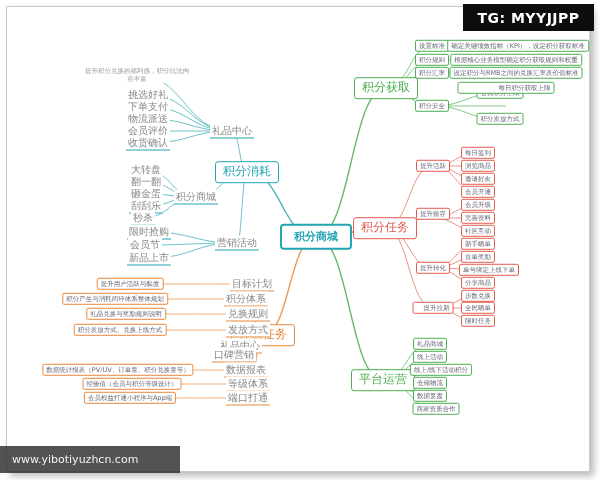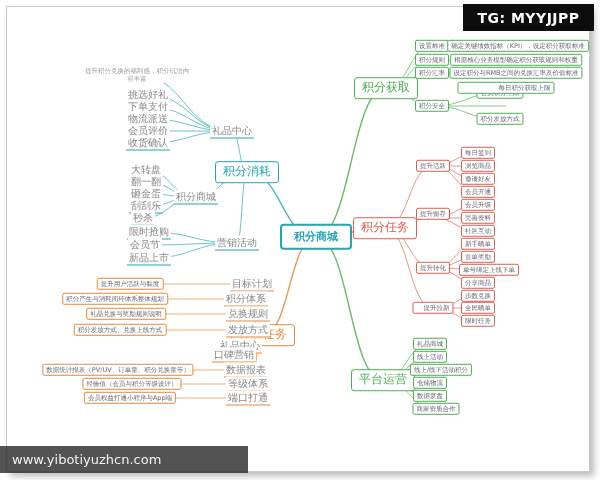--- a/index.html
+++ b/index.html
@@ -13,22 +13,22 @@
   .node{position:absolute;transform:translate(-50%,-50%);white-space:nowrap;background:#fff;
         line-height:1.3;}
   .root{font-size:11px;font-weight:bold;border:2px solid;padding:4px 12px;border-radius:4px;}
   .branch{font-size:12px;border:1px solid;padding:2px 7px;border-radius:3px;}
   .box{font-size:6.5px;border:1px solid;padding:1px 3px;border-radius:2px;color:#667;}
   .plain{font-size:10px;color:#888;padding:0 2px 1px 2px;border-bottom:1px solid;}
   .note{font-size:6.5px;color:#999;white-space:normal;width:108px;text-align:center;line-height:1.25;}
   .tg-badge{position:absolute;left:463px;top:4px;width:131px;height:27px;background:#0d0d0d;
         color:#fff;font-size:14px;font-weight:bold;display:flex;align-items:center;
         justify-content:center;z-index:5;letter-spacing:0.5px;}
-  .watermark{position:absolute;left:0;top:446px;width:248px;height:27px;background:rgba(45,45,45,0.82);
-        color:#f2f2f2;font-size:13px;display:flex;align-items:center;padding-left:12px;
+  .watermark{position:absolute;left:0;top:446px;width:180px;height:27px;background:rgba(45,45,45,0.82);
+        color:#f2f2f2;font-size:11px;display:flex;align-items:center;padding-left:12px;
         box-sizing:border-box;z-index:5;}
 </style>
 </head>
 <body>
 
 <div class="page"></div>
 
 <div class="canvas">
   <svg class="edges" id="edges" width="600" height="480">
       <path d="M316,237 C351,237 351,88 386,88" stroke="#4caf50" stroke-width="1.4" fill="none" opacity="0.85"></path>

